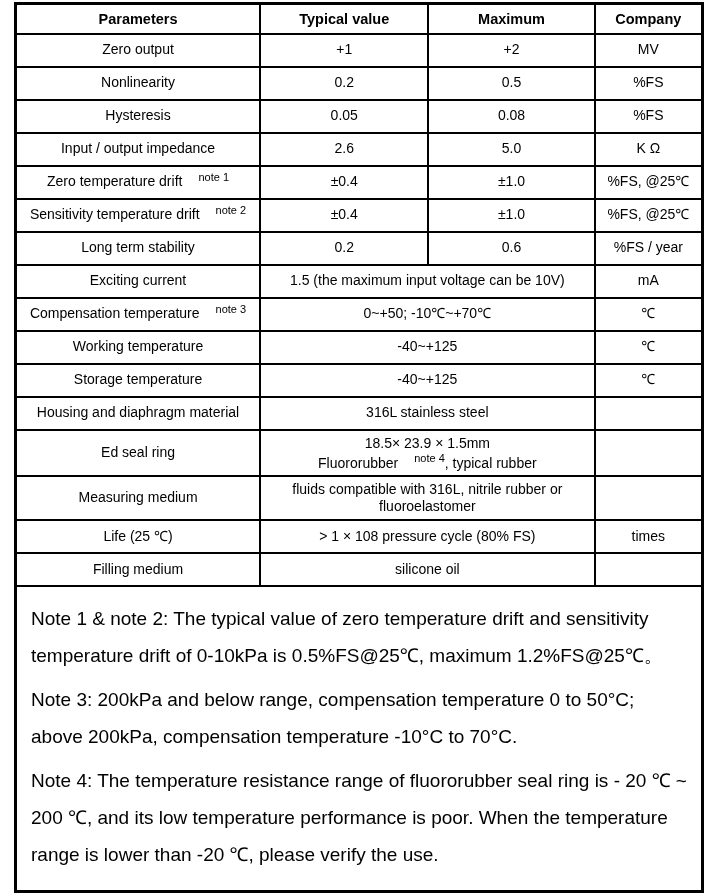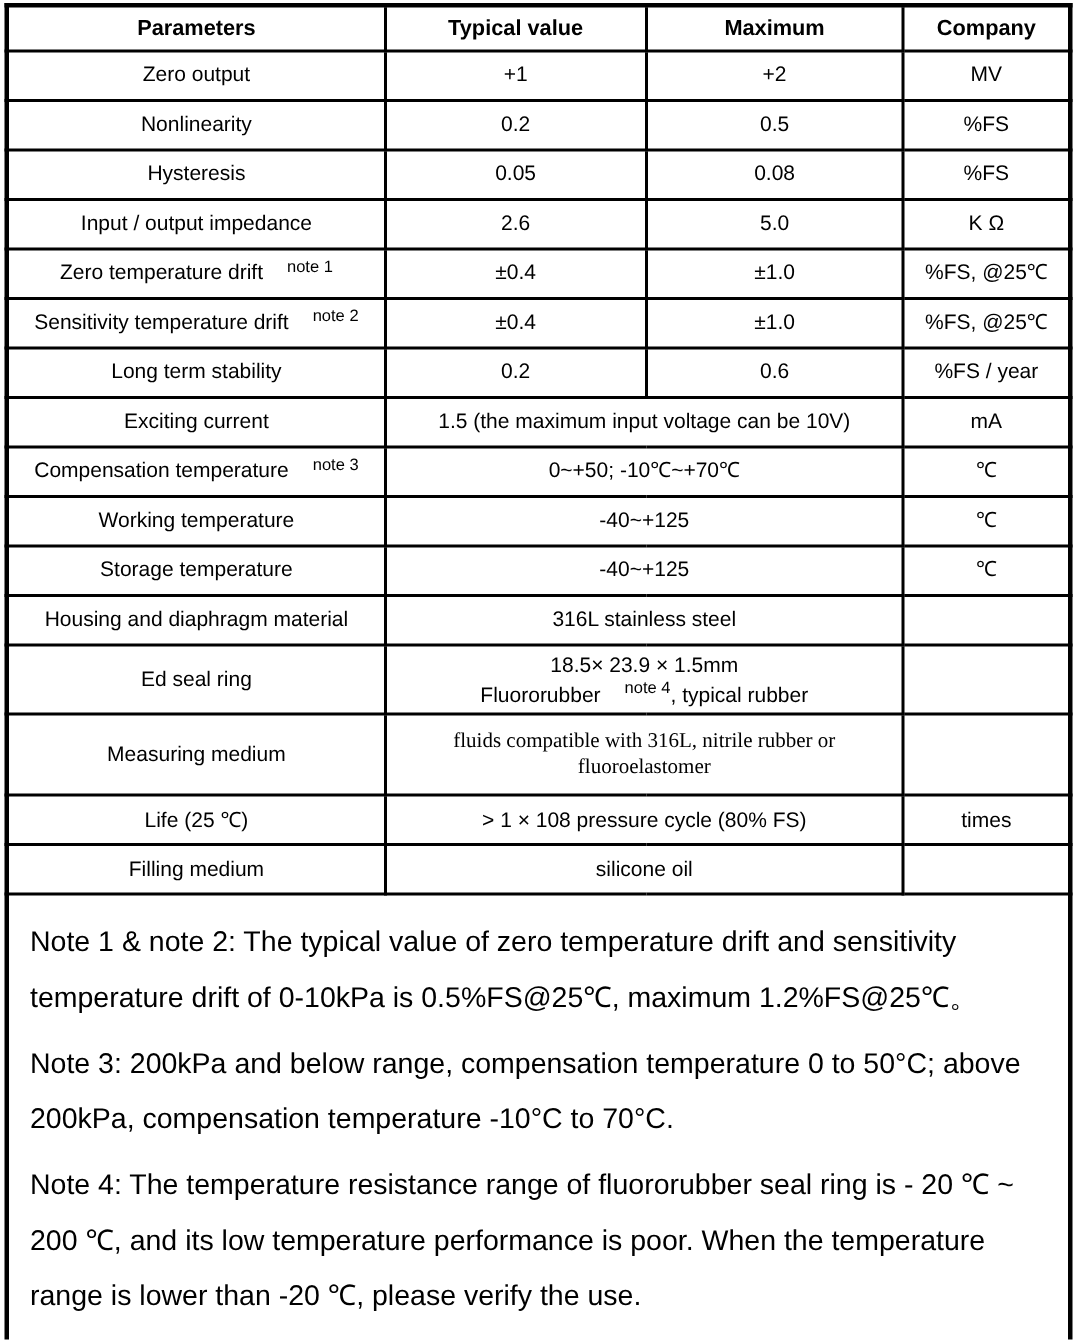--- a/index.html
+++ b/index.html
@@ -5,21 +5,21 @@
   * { box-sizing: border-box; }
   html, body {
     margin: 0; padding: 0;
     background: #ffffff;
     font-family: "Liberation Sans", sans-serif;
     color: #000000;
   }
   .page {
     width: 718px;
     height: 893px;
-    padding: 2px 3px;
+    padding: 2px 14px;
     background: #ffffff;
   }
   table.spec {
     width: 100%;
     border-collapse: collapse;
     border: 3px solid #000000;
     table-layout: fixed;
   }
   th, td {
     border: 2px solid #000000;
@@ -145,21 +145,21 @@
       <tr>
         <td class="param">Ed seal ring</td>
         <td colspan="2" class="twoLine">
           <div>18.5× 23.9 × 1.5mm</div>
           <div><span>Fluororubber</span><sup class="noteref">note 4</sup><span>, typical rubber</span></div>
         </td>
         <td></td>
       </tr>
       <tr>
         <td class="param">Measuring medium</td>
-        <td colspan="2" class="twoLine" style="height:54px;font-family:Liberation Serif, serif;">fluids compatible with 316L, nitrile rubber or fluoroelastomer</td>
+        <td colspan="2" class="twoLine" style="height:44px;">fluids compatible with 316L, nitrile rubber or fluoroelastomer</td>
         <td></td>
       </tr>
       <tr>
         <td class="param">Life (25 ℃)</td>
         <td colspan="2">&gt; 1 × 108 pressure cycle (80% FS)</td>
         <td>times</td>
       </tr>
       <tr>
         <td class="param">Filling medium</td>
         <td colspan="2">silicone oil</td>

